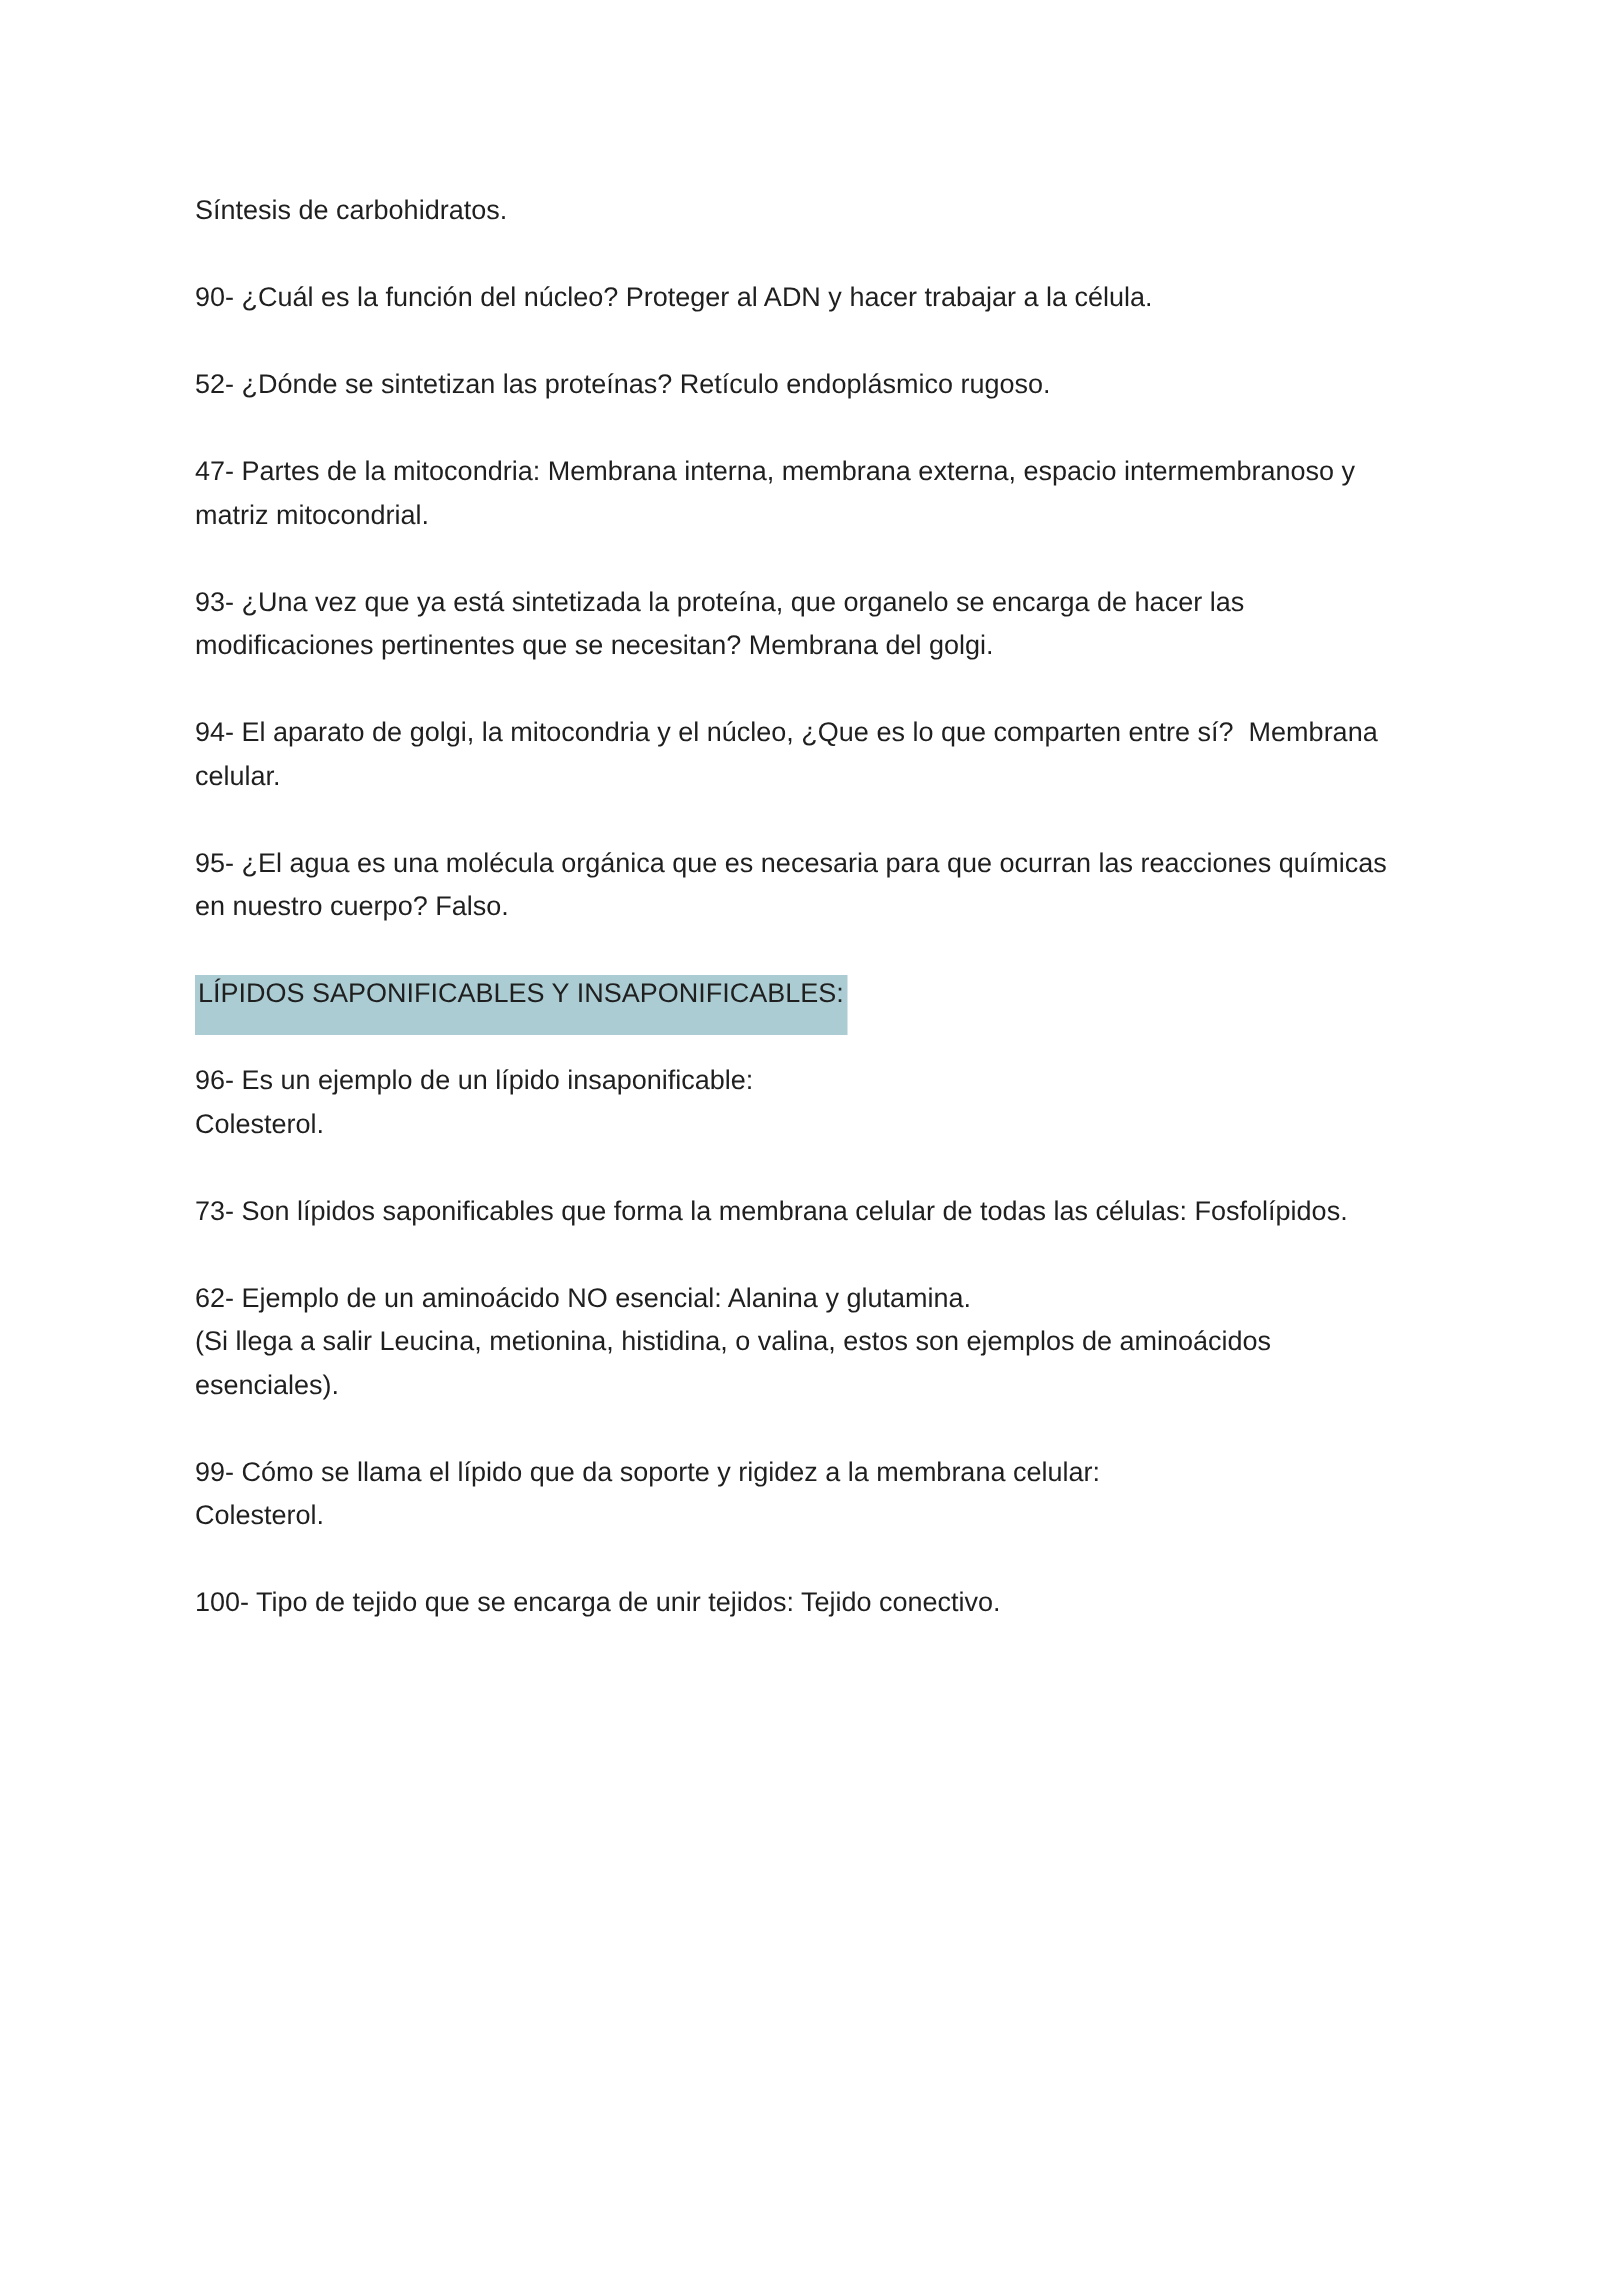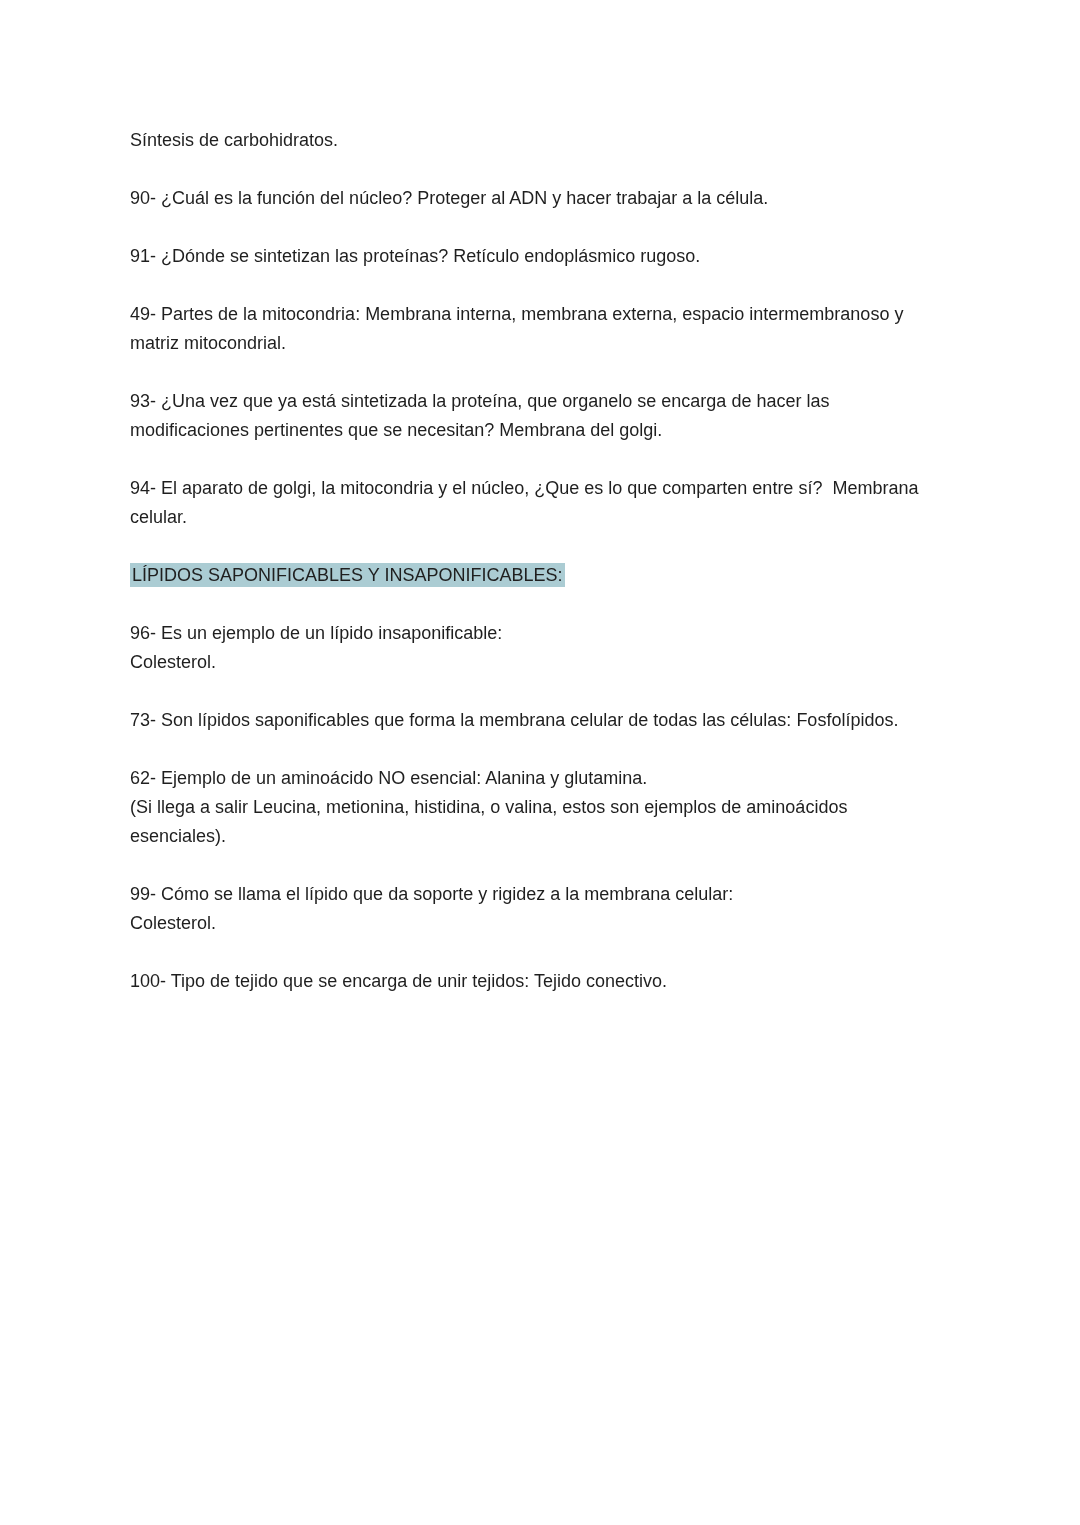--- a/index.html
+++ b/index.html
@@ -29,34 +29,35 @@
     font-size: 18px;
     line-height: 29px;
     white-space: pre-wrap;
     color: inherit;
   }
   .bold {
     font-weight: normal;
   }
   .highlight {
     background: var(--highlight, #abccd3);
-    padding: 2px 3px 2px 2px;
+    padding: 2px 3px 18px 2px;
   }
 </style>
 </head>
 <body style="background: rgb(255, 255, 255); color: rgb(31, 31, 31); --highlight: #abccd3;">
 
 <div class="page">
   <div class="content">
       <p class="para"><span>Síntesis de carbohidratos.</span></p>
       <p class="para"><span class="bold">90- ¿Cuál es la función del núcleo? </span><span>Proteger al ADN y hacer trabajar a la célula.</span></p>
-      <p class="para"><span class="bold">91- ¿Dónde se sintetizan las proteínas? </span><span>Retículo endoplásmico rugoso.</span></p>
-      <p class="para"><span class="bold">49- Partes de la mitocondria</span><span>: Membrana interna, membrana externa, espacio intermembranoso y matriz mitocondrial.</span></p>
+      <p class="para"><span class="bold">52- ¿Dónde se sintetizan las proteínas? </span><span>Retículo endoplásmico rugoso.</span></p>
+      <p class="para"><span class="bold">47- Partes de la mitocondria</span><span>: Membrana interna, membrana externa, espacio intermembranoso y matriz mitocondrial.</span></p>
       <p class="para"><span class="bold">93- ¿Una vez que ya está sintetizada la proteína, que organelo se encarga de hacer las modificaciones pertinentes que se necesitan? </span><span>Membrana del golgi.</span></p>
       <p class="para"><span class="bold">94- El aparato de golgi, la mitocondria y el núcleo, ¿Que es lo que comparten entre sí? </span><span> Membrana celular.</span></p>
+      <p class="para"><span class="bold">95- ¿El agua es una molécula orgánica que es necesaria para que ocurran las reacciones químicas en nuestro cuerpo? </span><span>Falso.</span></p>
       <p class="para"><span class="bold highlight">LÍPIDOS SAPONIFICABLES Y INSAPONIFICABLES:</span></p>
       <p class="para"><span class="bold">96- Es un ejemplo de un lípido insaponificable:</span><br><span>Colesterol.</span></p>
       <p class="para"><span class="bold">73- Son lípidos saponificables que forma la membrana celular de todas las células: </span><span>Fosfolípidos.</span></p>
       <p class="para"><span class="bold">62- Ejemplo de un aminoácido NO esencial: </span><span>Alanina y glutamina.</span><br><span>(Si llega a salir Leucina, metionina, histidina, o valina, estos son ejemplos de aminoácidos esenciales).</span></p>
       <p class="para"><span class="bold">99- Cómo se llama el lípido que da soporte y rigidez a la membrana celular</span><span>:</span><br><span>Colesterol.</span></p>
       <p class="para"><span class="bold">100- Tipo de tejido que se encarga de unir tejidos: </span><span>Tejido conectivo.</span></p>
     </div>
 </div>
 
 </body></html>

